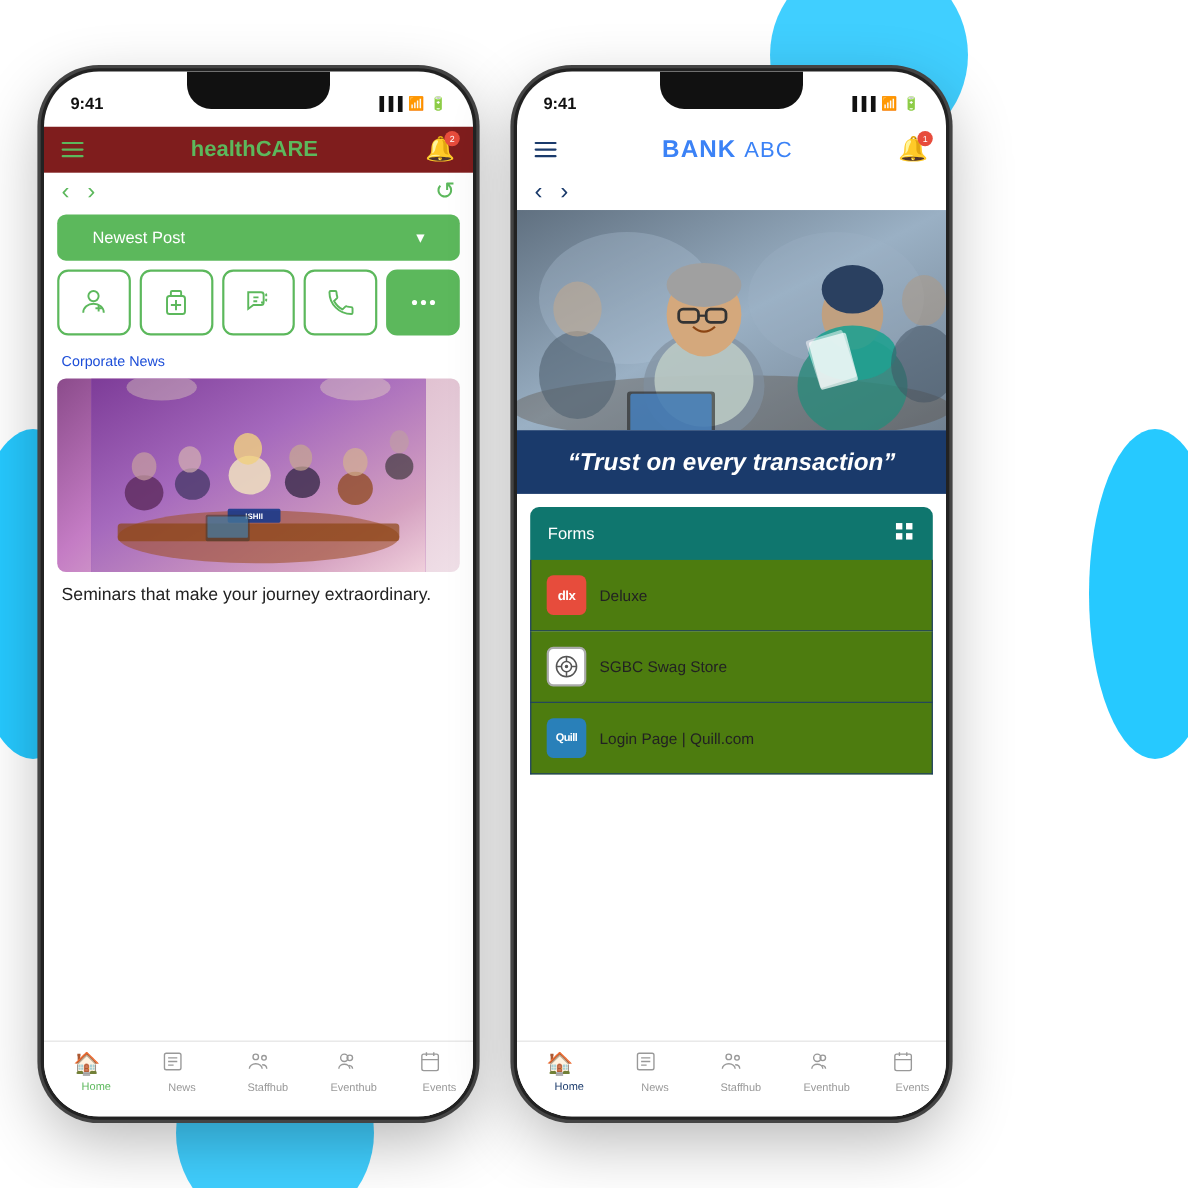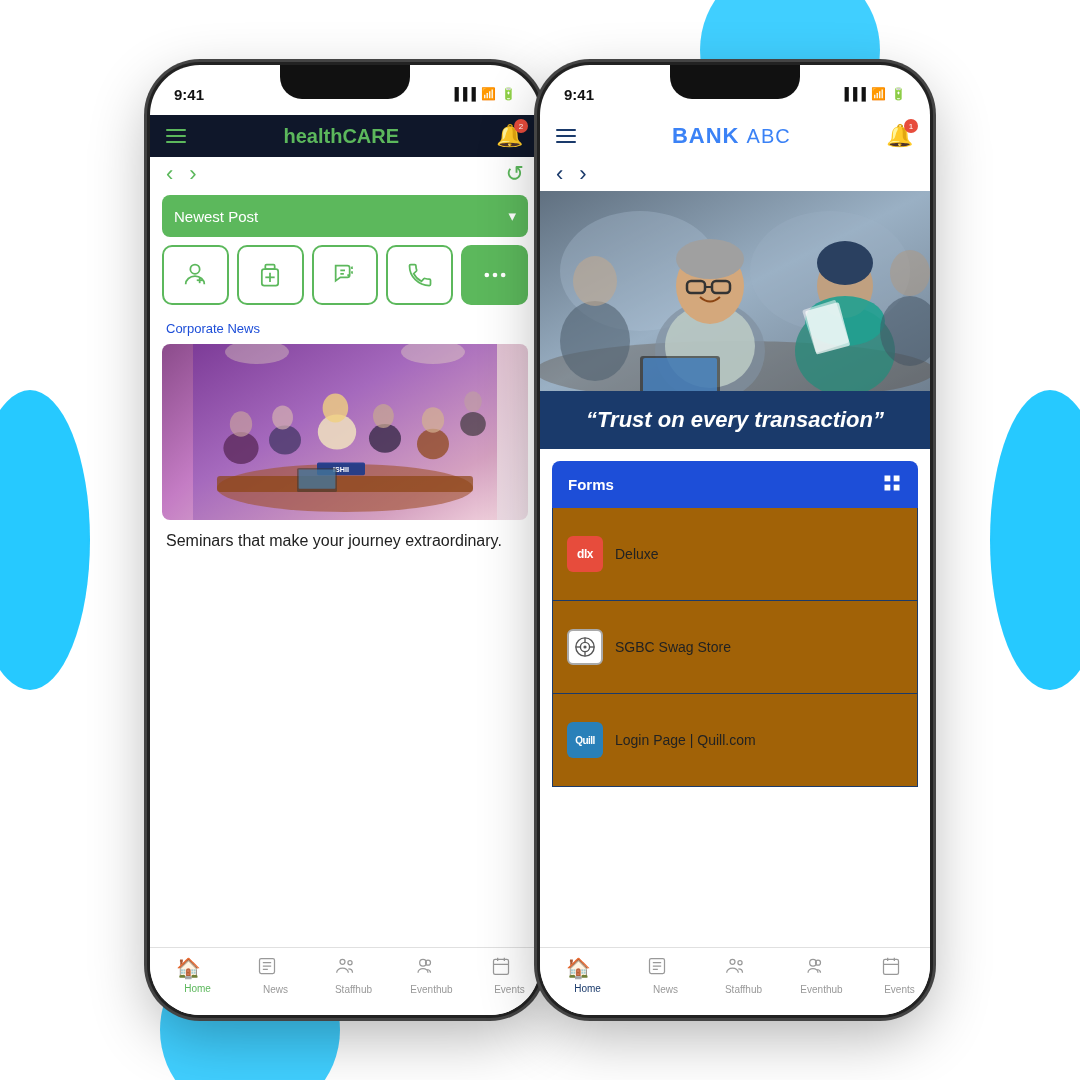--- a/index.html
+++ b/index.html
@@ -60,22 +60,22 @@
       background: #00BFFF;
       border-radius: 50%;
       opacity: 0.75;
     }
 
     
     .phones-wrapper {
       position: absolute;
       inset: 0;
       display: flex;
-      justify-content: center;
-      align-items: center;
+      align-items: center;
+      gap: 40px;
       padding: 40px;
     }
 
     .phone {
       width: 390px;
       height: 950px;
       background: white;
       border-radius: 50px;
       box-shadow: 0 0 0 3px #222, 0 0 0 6px #444, 0 20px 60px rgba(0,0,0,0.3);
       position: relative;
@@ -126,21 +126,21 @@
       flex-direction: column;
       overflow: hidden;
     }
 
     
     .hc-header {
       display: flex;
       align-items: center;
       justify-content: space-between;
       padding: 8px 16px;
-      background: #0f172a;
+      background: #7f1d1d;
     }
     .hc-logo {
       font-size: 20px;
       font-weight: 300;
       color: #5cb85c;
     }
     .hc-logo span {
       font-weight: 700;
     }
     .hc-bell {
@@ -172,21 +172,21 @@
       display: flex;
       gap: 16px;
       font-size: 20px;
       color: #5cb85c;
     }
 
     .hc-dropdown {
       margin: 0 12px 8px;
       background: #5cb85c;
       border-radius: 8px;
-      padding: 12px 12px;
+      padding: 12px 32px;
       display: flex;
       justify-content: space-between;
       align-items: center;
       color: white;
       font-size: 15px;
       font-weight: 500;
     }
 
     .hc-icons-row {
       display: flex;
@@ -323,41 +323,41 @@
       background: #1a3a6b;
       padding: 16px;
       color: white;
       font-size: 22px;
       font-weight: 700;
       font-style: italic;
       text-align: center;
     }
 
     .bank-forms-header {
-      background: #1d4ed8;
+      background: #0f766e;
       margin: 12px 12px 0;
       border-radius: 8px 8px 0 0;
       padding: 12px 16px;
       display: flex;
       justify-content: space-between;
       align-items: center;
       color: white;
       font-size: 15px;
-      font-weight: 700;
+      font-weight: 400;
     }
 
     .bank-list-item {
       margin: 0 12px;
       border: 1.5px solid #1a3a6b;
       border-top: none;
-      padding: 28px 14px;
+      padding: 14px 14px;
       display: flex;
       align-items: center;
       gap: 12px;
-      background: #a16207;
+      background: #4d7c0f;
       font-size: 14px;
       color: #222;
     }
     .bank-list-item:last-child {
       border-radius: 0 0 4px 4px;
       margin-bottom: 8px;
     }
 
     .bank-list-icon {
       width: 36px;

